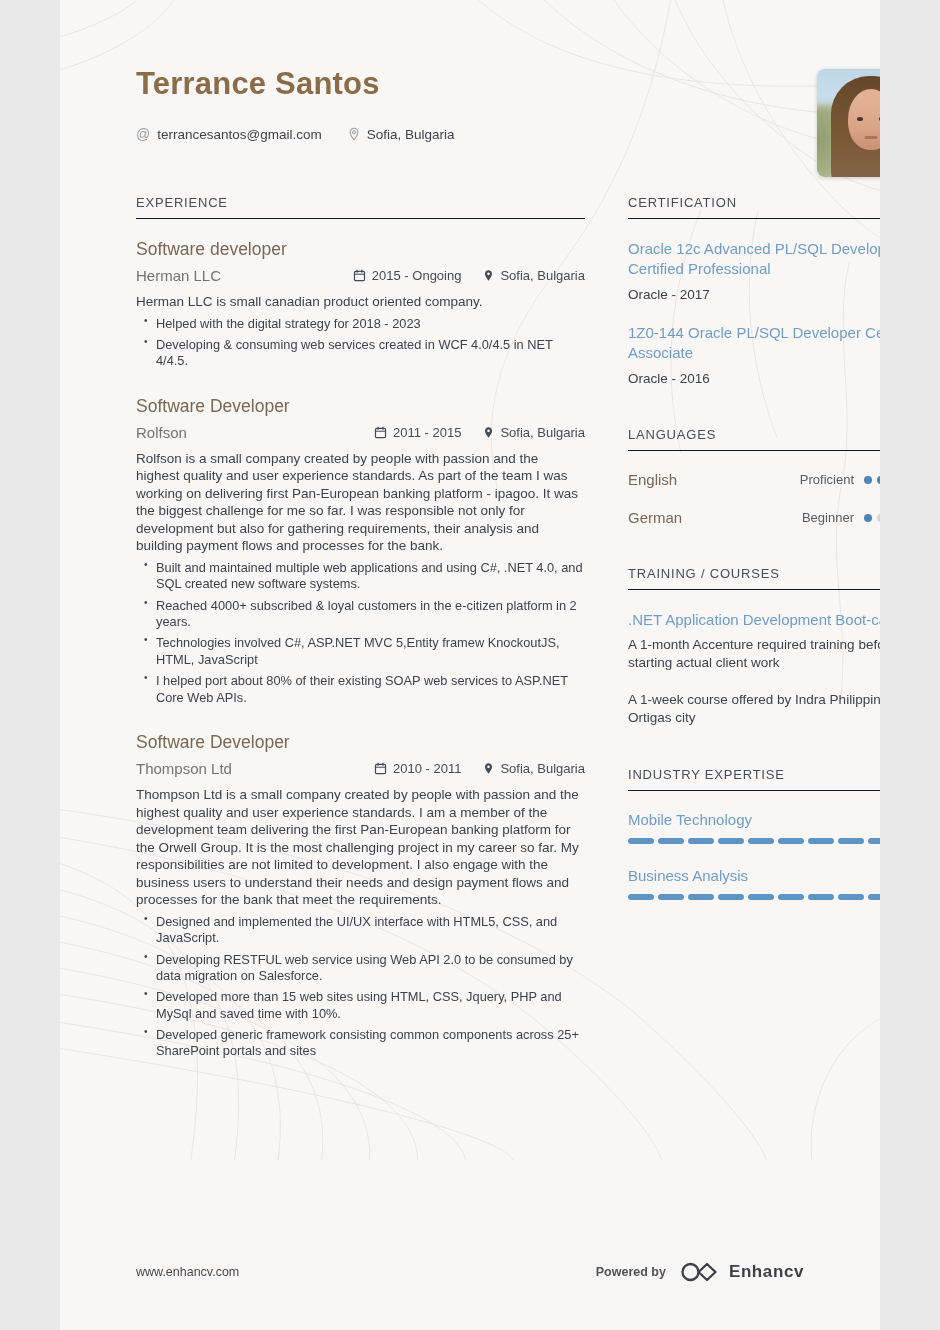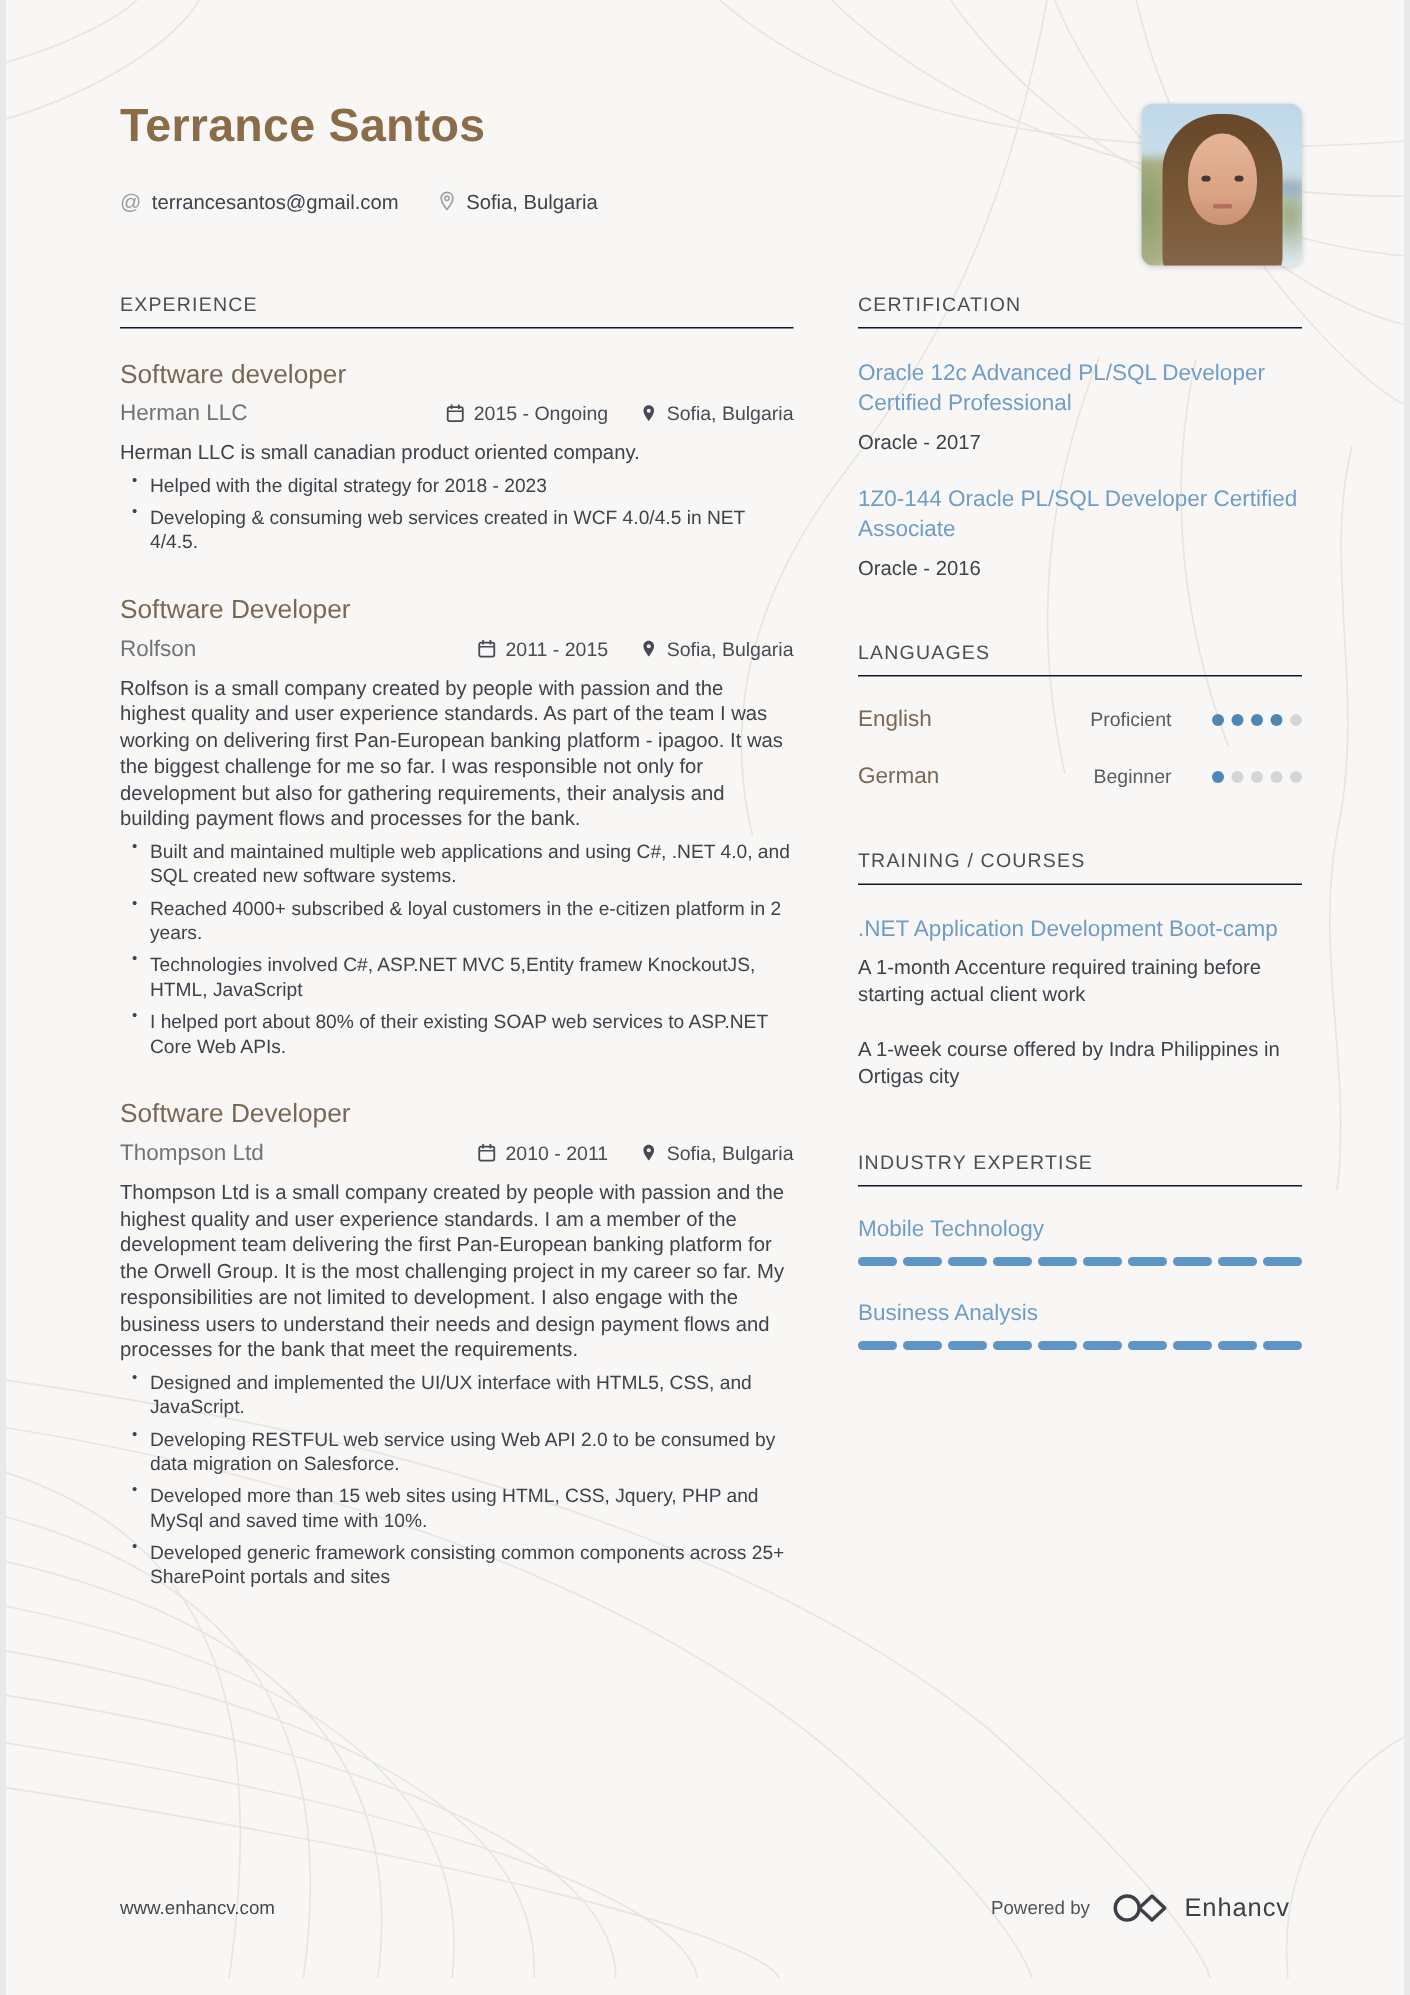--- a/index.html
+++ b/index.html
@@ -1,19 +1,19 @@
 <!DOCTYPE html>
 <html><head>
 <meta charset="utf-8">
 <style>
   * { margin:0; padding:0; box-sizing:border-box; }
   html,body { background:#e9e9e9; }
   body { font-family:"Liberation Sans","DejaVu Sans",sans-serif; }
   .page {
-    position:relative; width:932px; height:1330px; margin:0 auto;
+    position:relative; width:820px; height:1330px; margin:0 auto;
     background:#f8f7f5; overflow:hidden; color:#3d434c;
   }
   .contours { position:absolute; inset:0; pointer-events:none; }
   .contours path { fill:none; stroke:#e7e5e1; stroke-width:1.1; }
 
   .content { position:absolute; left:76px; top:0; width:788px; }
 
   
   .hdr { padding-top:66px; }
   .name { font-size:31px; font-weight:bold; color:#8a6c48; letter-spacing:.2px; }
@@ -64,37 +64,37 @@
   ul.blts li { position:relative; padding-left:20px; font-size:12.8px; line-height:1.28; margin:5px 0; color:#3d434c; }
   ul.blts li::before { content:"•"; position:absolute; left:8px; top:-1px; font-size:10px; color:#3d434c; }
 
   
   .ritem { margin-bottom:20px; }
   .rtitle { font-size:15px; line-height:1.35; color:#6f9dc7; font-weight:normal; margin-bottom:6px; }
   .rsub { font-size:13.5px; line-height:1.3; color:#3d434c; }
 
   .lang-row { display:flex; align-items:center; margin-bottom:21px; }
   .lang-name { font-size:15px; color:#796854; }
-  .lang-right { margin-left:auto; display:flex; align-items:center; gap:27px; }
+  .lang-right { margin-left:auto; display:flex; align-items:center; gap:10px; }
   .lang-level { font-size:13px; color:#565c64; }
   .dots { display:flex; align-items:center; gap:5px; }
   .dot { width:8px; height:8px; border-radius:50%; background:#d3d6d9; display:inline-block; }
   .dot.filled { background:#4e86b5; }
 
   .exp-item { margin-bottom:23px; }
   .exp-name { font-size:15px; color:#6f9dc7; }
   .bar { display:flex; gap:4px; margin-top:10px; }
   .seg { height:6px; flex:1; border-radius:3px; background:#d9dcdf; }
   .seg.filled { background:#5e95c5; }
 
   
   .footer { position:absolute; left:76px; right:76px; top:1260px;
     display:flex; align-items:center; justify-content:space-between; }
   .site { font-size:12.5px; color:#45494f; text-decoration:none; }
-  .powered { display:flex; align-items:center; gap:13px; }
+  .powered { display:flex; align-items:center; gap:13px;font-weight:bold; }
   .powered-label { font-size:12.5px; color:#4f545b; }
   .brandmark { display:flex; align-items:center; gap:8px; color:#3c4147; text-decoration:none; }
   .brand-word { font-size:17px; letter-spacing:.6px; color:#3c4147; }
 </style>
 </head>
 <body>
 
 <div class="page">
 
   <svg class="contours" viewBox="0 0 940 1330" aria-hidden="true">

